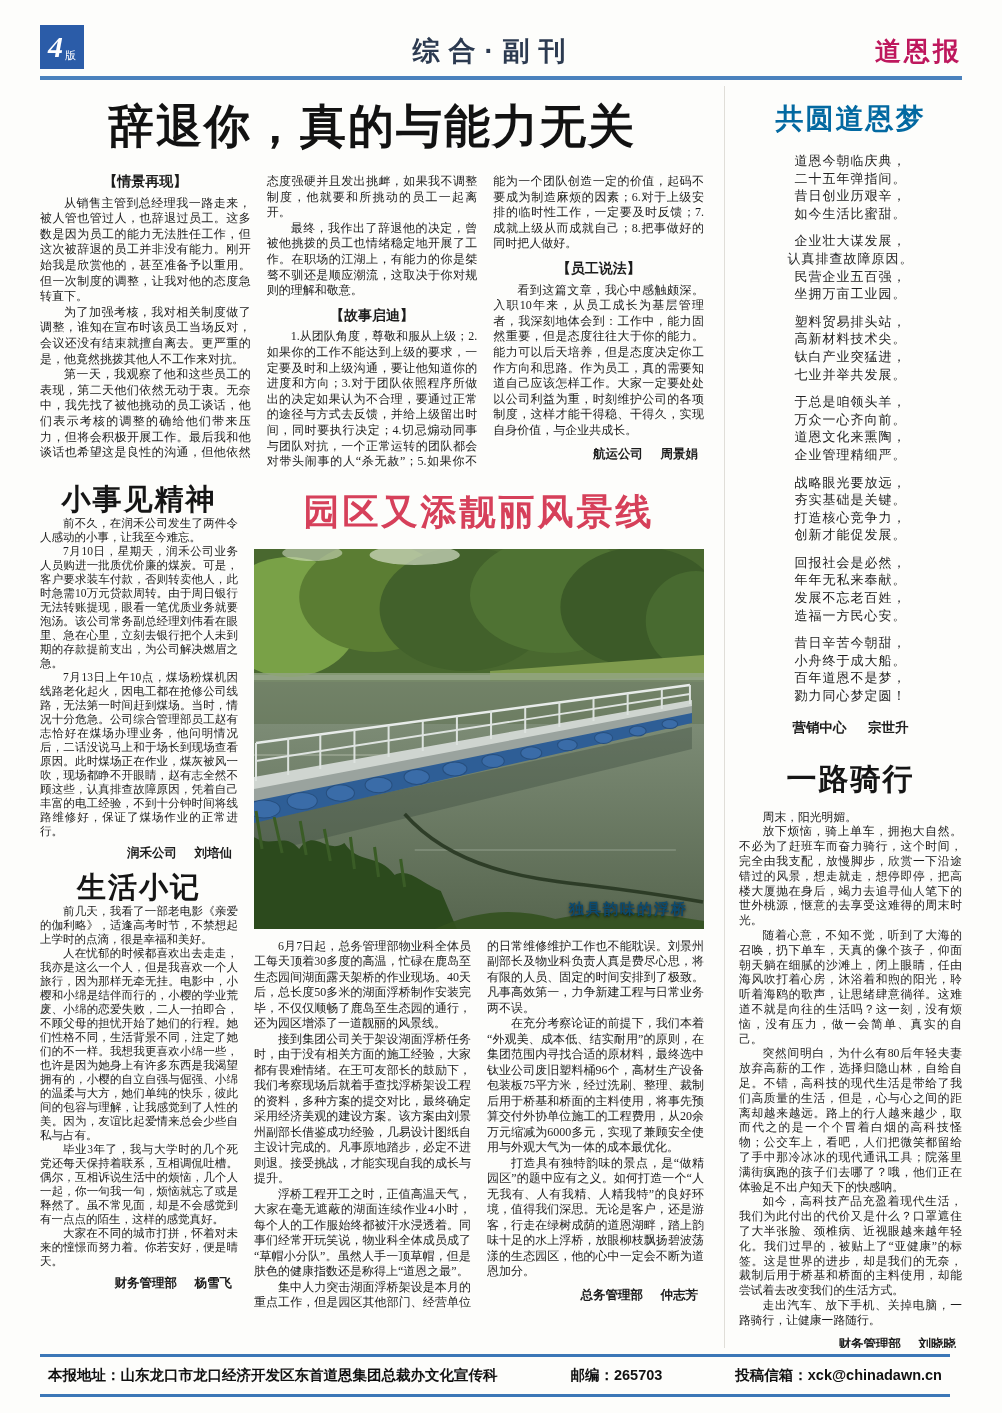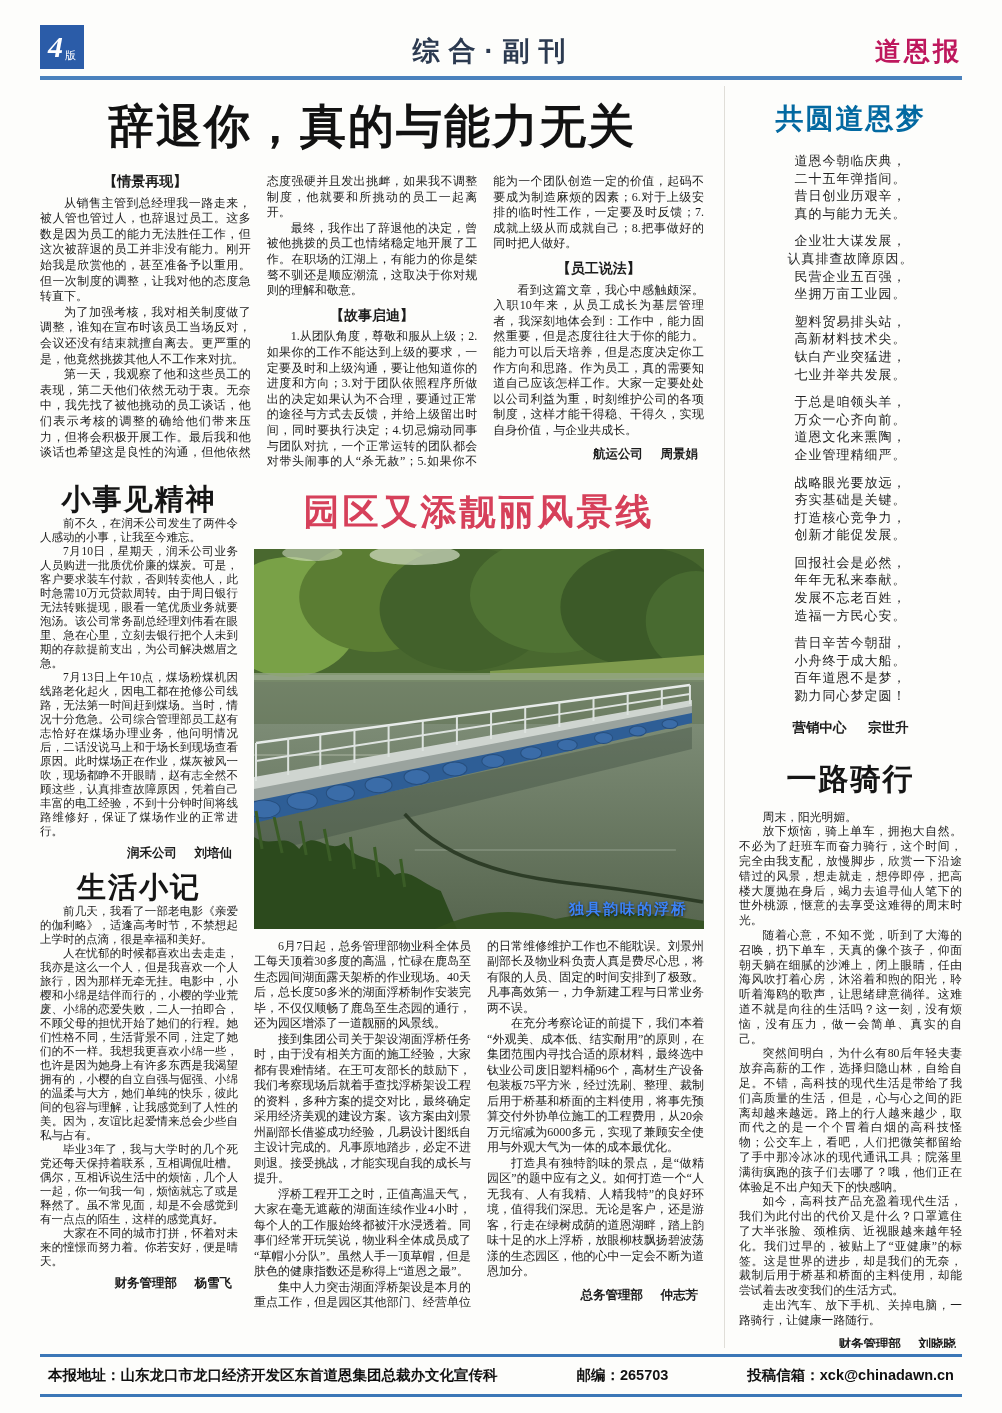--- a/index.html
+++ b/index.html
@@ -83,40 +83,40 @@
   .mini-col .col-headline { font-size:29px; }
   .mini-block-2 { margin-top:20px; }
   .two-col {
     column-count:2; column-gap:16px;
     font-size:12px; line-height:15.5px; margin-top:10px;
   }
   
   .photo-frame { position:relative; width:100%; height:380px; overflow:hidden; }
   .photo-frame svg { display:block; width:100%; height:100%; }
   .photo-caption {
-    position:absolute; right:16px; bottom:10px; color:#3b82f6;
+    position:absolute; right:16px; bottom:10px; color:#0c4a6e;
     font-family:"Liberation Sans","DejaVu Sans",sans-serif;
     font-weight:bold; font-size:15px; letter-spacing:2px;
     text-shadow:0 1px 3px rgba(0,0,0,.75);
   }
   
   .poem { text-align:center; margin-top:2px; }
   .poem-line { font-size:13px; line-height:17.6px; color:#222; letter-spacing:1px; }
   .poem-line:empty { height:10px; }
   .poem-sig {
     text-align:center; font-family:"Liberation Sans","DejaVu Sans",sans-serif;
     font-weight:bold; font-size:13.5px; margin-top:14px;
   }
   .poem-sig .sig-name { margin-left:1.6em; }
   
   .riding-headline { margin-top:22px; }
   .riding-body { font-size:11.8px; line-height:14.8px; }
   
   .page-footer {
-    position:absolute; left:40px; right:40px; bottom:16px; z-index:5;
+    position:absolute; left:40px; right:52px; bottom:16px; z-index:5;
     background:#fdfdfb;
     border-top:3px solid #3c77b7; border-bottom:3px solid #3c77b7;
     display:flex; justify-content:space-between; align-items:center;
     padding:9px 8px;
     font-family:"Liberation Sans","DejaVu Sans",sans-serif;
     font-weight:bold; font-size:14.5px; color:#111;
   }
 </style>
 </head>
 <body>
@@ -288,21 +288,21 @@
       </div>
     </div>
 
     <aside class="zone-right">
       <h2 class="poem-headline">共圆道恩梦</h2>
       <div class="poem">
 
       <div class="poem-line">道恩今朝临庆典，</div>
           <div class="poem-line">二十五年弹指间。</div>
           <div class="poem-line">昔日创业历艰辛，</div>
-          <div class="poem-line">真的与能力无关。</div>
+          <div class="poem-line">如今生活比蜜甜。</div>
           <div class="poem-line"></div>
           <div class="poem-line">企业壮大谋发展，</div>
           <div class="poem-line">认真排查故障原因。</div>
           <div class="poem-line">民营企业五百强，</div>
           <div class="poem-line">坐拥万亩工业园。</div>
           <div class="poem-line"></div>
           <div class="poem-line">塑料贸易排头站，</div>
           <div class="poem-line">高新材料技术尖。</div>
           <div class="poem-line">钛白产业突猛进，</div>
           <div class="poem-line">七业并举共发展。</div>

